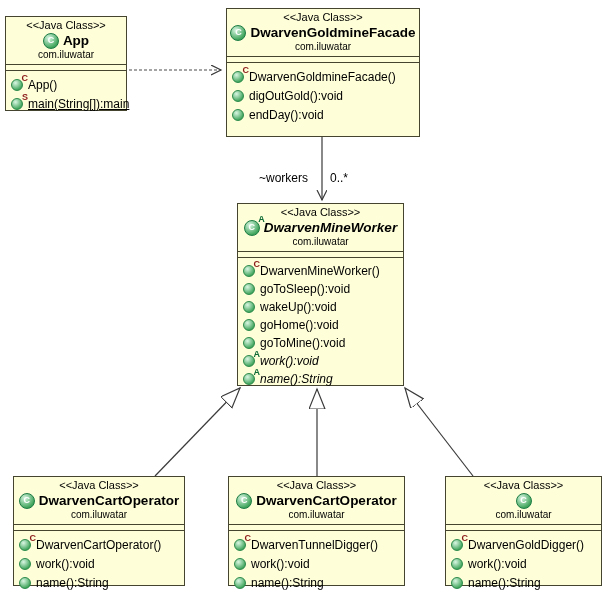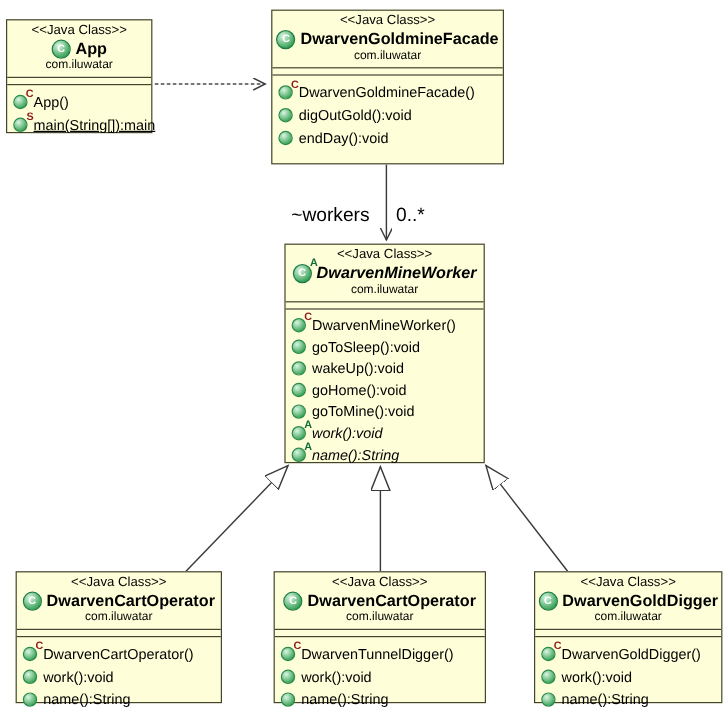--- a/index.html
+++ b/index.html
@@ -33,21 +33,21 @@
   .cicon .letter{color:#FFFFFF;font-size:9px;font-weight:bold;line-height:9px;}
   .micon{
     width:10px;height:10px;border-radius:50%;flex:none;position:relative;
     background:radial-gradient(circle at 35% 30%, #D9F6E2, #3FA45B 75%);
     border:1px solid #2A8A4A;
   }
   .sup{position:absolute;top:-6px;right:-6px;font-size:9px;font-weight:bold;line-height:9px;}
   .sup-red{color:#8B1A1A;}
   .sup-green{color:#0E6B35;}
 
-  .edge-label{position:absolute;z-index:2;font-size:16px;white-space:nowrap;}
+  .edge-label{position:absolute;z-index:2;font-size:12px;white-space:nowrap;}
   #lbl-workers{left:238px;top:171px;width:70px;text-align:right;}
   #lbl-mult{left:330px;top:171px;}
 </style>
 </head>
 <body>
 
 <div class="canvas">
 
   <svg class="connectors" width="606" height="592" viewBox="0 0 606 592">
     <defs>
@@ -257,21 +257,20 @@
     </div>
   </div>
 
   <div class="class-box" style="left:445px;top:476px;width:157px;height:110px;">
     <div class="box-title">
       <div class="stereotype">&lt;&lt;Java Class&gt;&gt;</div>
       <div class="name-row">
         <span class="cicon">
             <span class="letter">C</span>
           </span>
-        <span class="cname">DwarvenGoldDigger</span>
       </div>
       <div class="pkg">com.iluwatar</div>
     </div>
     <div class="attrs"></div>
     <div class="methods">
       <div class="mrow">
         <span class="micon">
             <span class="sup sup-red">C</span>
           </span>
         <span class="mlabel">DwarvenGoldDigger()</span>

